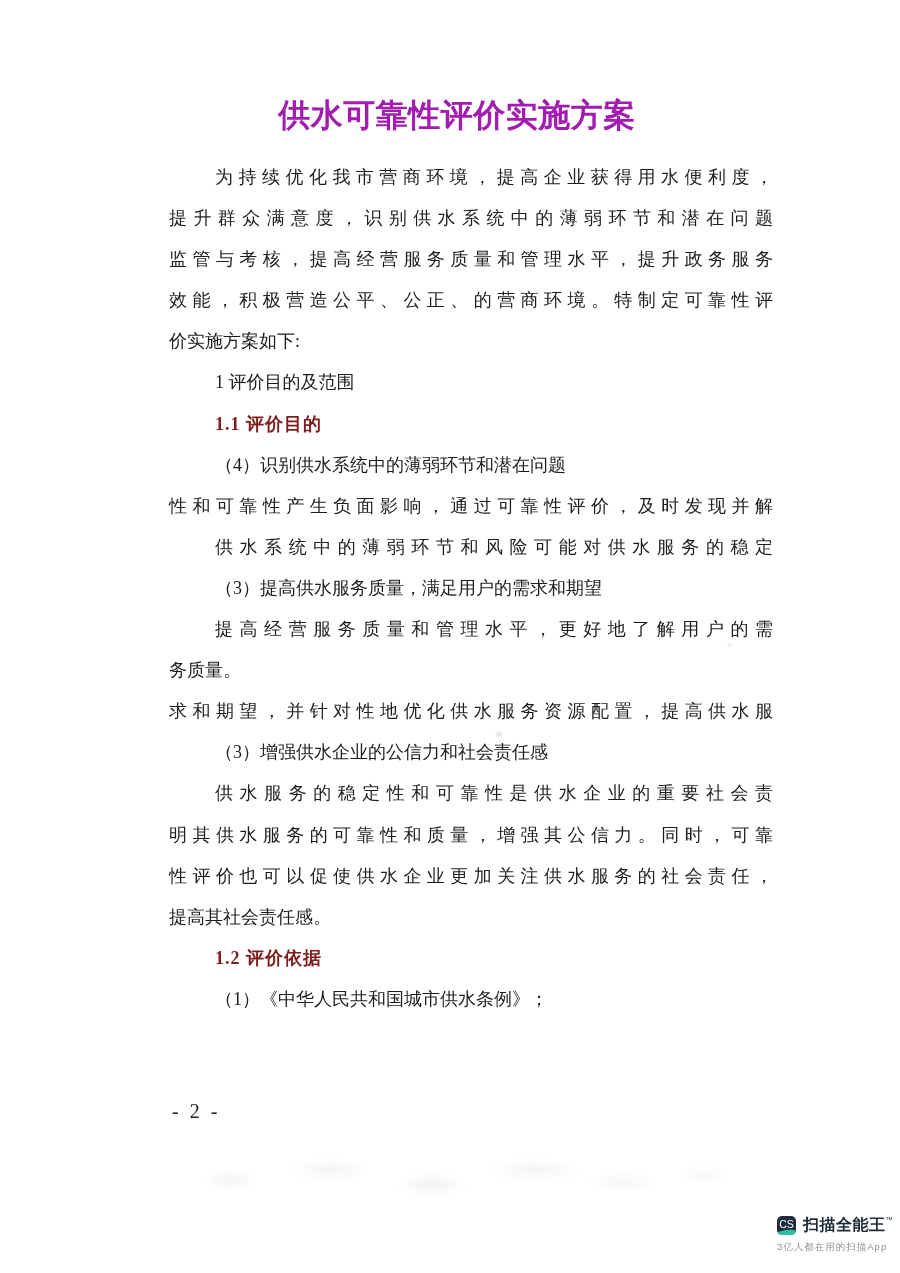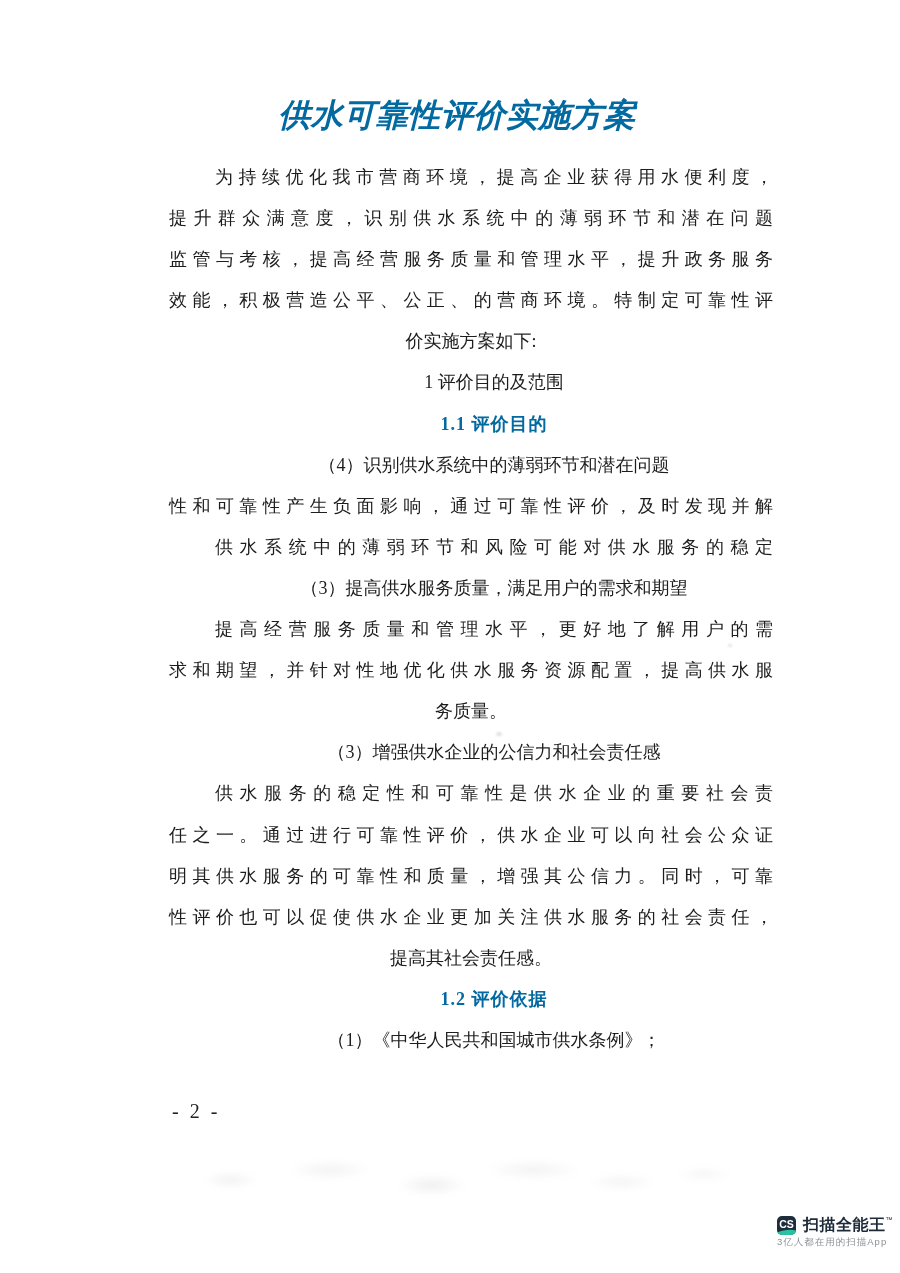--- a/index.html
+++ b/index.html
@@ -14,46 +14,45 @@
   
   .doc-title{
     position:absolute;
     top:94px;left:0;right:0;
     margin:0;
     padding-left:14px;
     text-align:center;
     font-size:32px;
     font-weight:700;
     letter-spacing:0.5px;
-    color:#0369a1;
-    font-style:italic;
+    color:#a21caf;
   }
   
   .doc-body{
     position:absolute;
     top:157px;
     left:169px;
     width:604px;
     font-size:18px;
     color:#1d1d1d;
   }
   .line{
     line-height:41.1px;
     height:41.1px;
     overflow:visible;
     white-space:nowrap;
-    text-align:center;
+    text-align:left;
   }
   .line.j{
     white-space:normal;
     text-align:justify;
     text-align-last:justify;
   }
   .line.ind{ text-indent:46px; }
-  .line.b{ font-weight:700; color:#0369a1; letter-spacing:1px; }
+  .line.b{ font-weight:700; color:#7f1d1d; letter-spacing:1px; }
   
   .page-number{
     position:absolute;
     left:172px;top:1100px;
     font-size:20px;
     letter-spacing:3px;
     color:#222;
   }
   
   .bleed{
@@ -102,37 +101,38 @@
     background:#2bc0a1;
     border-radius:50%;
     transform:rotate(-6deg);
   }
   .cs-text{
     position:absolute;
     top:0;left:0;right:0;
     text-align:center;
     color:#ffffff;
     font-size:10.5px;
-    font-weight:700;
+    font-weight:400;
     line-height:17px;
   }
   .wm-name{
     font-size:16px;
     font-weight:700;
     letter-spacing:0.5px;
     color:#1d2b38;
     white-space:nowrap;
   }
   .wm-name .tm{
     font-size:7px;
     font-weight:400;
     vertical-align:8px;
     letter-spacing:0;
   }
   .wm-tagline{
+    margin-top:5px;
     font-size:9.5px;
     letter-spacing:1px;
     color:#8a9197;
     white-space:nowrap;
   }
 </style>
 </head>
 <body>
 
 <div class="page">
@@ -145,25 +145,24 @@
       <div class="line j">监管与考核，提高经营服务质量和管理水平，提升政务服务</div>
       <div class="line j">效能，积极营造公平、公正、的营商环境。特制定可靠性评</div>
       <div class="line">价实施方案如下:</div>
       <div class="line ind">1 评价目的及范围</div>
       <div class="line ind b">1.1 评价目的</div>
       <div class="line ind">（4）识别供水系统中的薄弱环节和潜在问题</div>
       <div class="line j">性和可靠性产生负面影响，通过可靠性评价，及时发现并解</div>
       <div class="line ind j">供水系统中的薄弱环节和风险可能对供水服务的稳定</div>
       <div class="line ind">（3）提高供水服务质量，满足用户的需求和期望</div>
       <div class="line ind j">提高经营服务质量和管理水平，更好地了解用户的需</div>
+      <div class="line">务质量。</div>
       <div class="line j">求和期望，并针对性地优化供水服务资源配置，提高供水服</div>
-      <div class="line">务质量。</div>
       <div class="line ind">（3）增强供水企业的公信力和社会责任感</div>
       <div class="line ind j">供水服务的稳定性和可靠性是供水企业的重要社会责</div>
-      <div class="line j">任之一。通过进行可靠性评价，供水企业可以向社会公众证</div>
       <div class="line j">明其供水服务的可靠性和质量，增强其公信力。同时，可靠</div>
       <div class="line j">性评价也可以促使供水企业更加关注供水服务的社会责任，</div>
       <div class="line">提高其社会责任感。</div>
       <div class="line ind b">1.2 评价依据</div>
       <div class="line ind">（1）《中华人民共和国城市供水条例》；</div>
     </div>
 
   <div class="page-number">- 2 -</div>
 
   <div class="bleed"></div>

